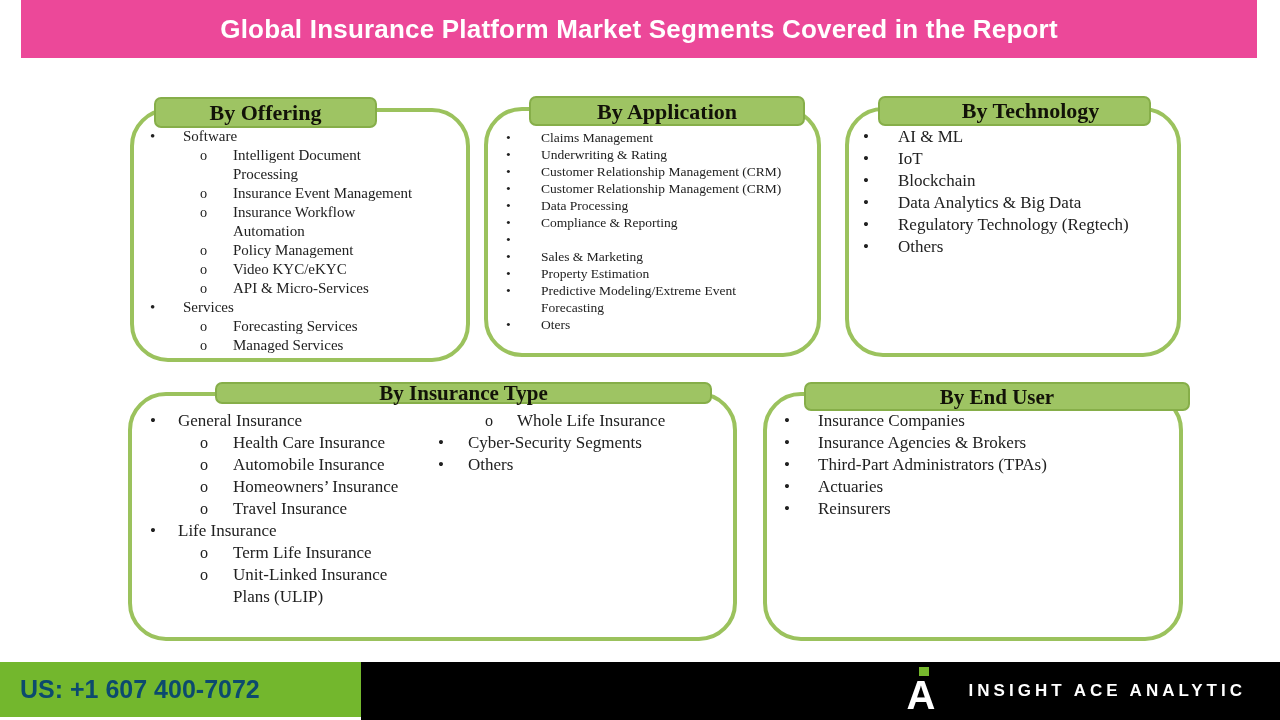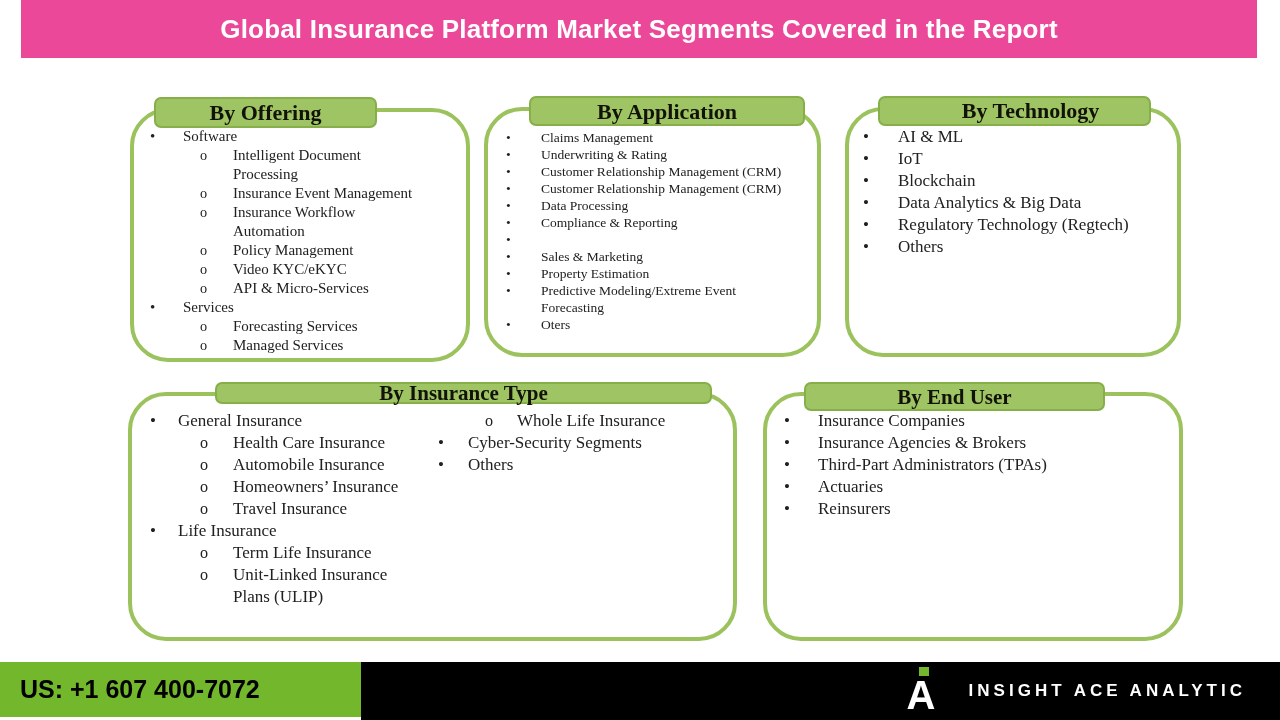--- a/index.html
+++ b/index.html
@@ -50,28 +50,28 @@
   .sec-insurance .lv2{margin-left:50px;}
   .sec-insurance .lv2 .marker{width:33px;}
   .sec-insurance .list-col:nth-child(1){width:288px;flex:0 0 auto;}
   .sec-insurance .list-col:nth-child(1) .lv2 .txt{max-width:185px;}
   .sec-insurance .list-col:nth-child(2){flex:1 1 auto;}
   .sec-insurance .list-col:nth-child(2) .m1{width:30px;}
   .sec-insurance .list-col:nth-child(2) .lv2{margin-left:47px;}
   .sec-insurance .list-col:nth-child(2) .lv2 .marker{width:32px;}
 
   .sec-enduser{left:763px;top:392px;width:420px;height:249px;font-size:17px;line-height:22px;}
-  .sec-enduser .bar{left:37px;top:-14px;width:301px;height:29px;font-size:21px;}
+  .sec-enduser .bar{left:37px;top:-14px;width:386px;height:29px;font-size:21px;}
   .sec-enduser .content{padding:14px 6px 0 17px;}
   .sec-enduser .m1{width:34px;}
 
   
   .footer-phone{position:absolute;left:0;top:662px;width:361px;height:55px;background:#73B72D;
                 display:flex;align-items:center;padding-left:20px;box-sizing:border-box;}
-  .phone-text{font-family:"Liberation Sans", sans-serif;font-weight:bold;font-size:25px;color:#000000;}
+  .phone-text{font-family:"Liberation Sans", sans-serif;font-weight:bold;font-size:25px;color:#0c4a6e;}
   .footer-brand{position:absolute;left:361px;top:662px;width:919px;height:58px;background:#000000;
                 display:flex;align-items:center;justify-content:flex-end;padding-right:34px;
                 box-sizing:border-box;}
   .logo-mark{position:relative;width:38px;height:54px;flex:0 0 auto;margin-right:26px;}
   .logo-dot{position:absolute;left:14px;top:3px;width:10px;height:9px;background:#76B82D;}
   .logo-a{position:absolute;left:2px;top:10px;font-family:"Liberation Sans", sans-serif;
           font-weight:bold;font-size:40px;line-height:42px;color:#ffffff;}
   .brand-name{font-family:"Liberation Sans", sans-serif;font-weight:bold;font-size:17px;
               letter-spacing:4px;color:#ffffff;white-space:nowrap;}
 </style>

